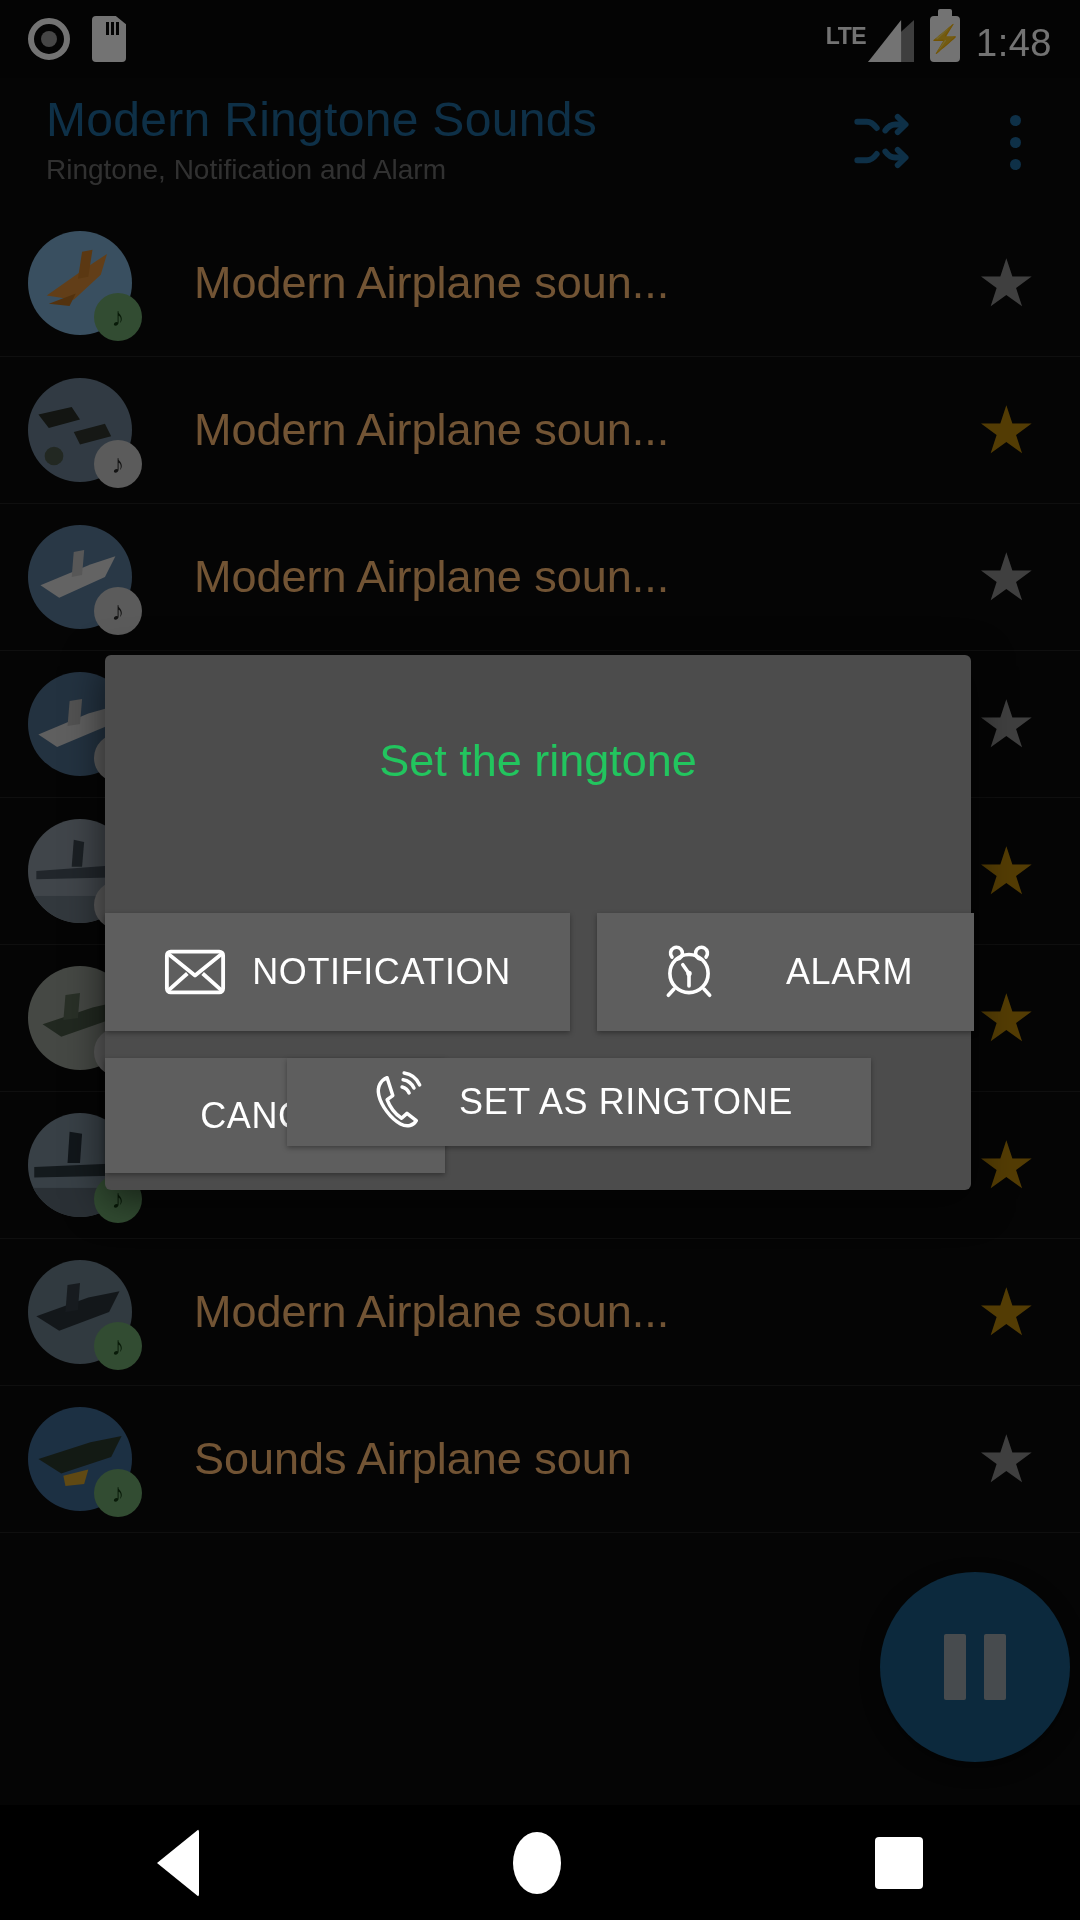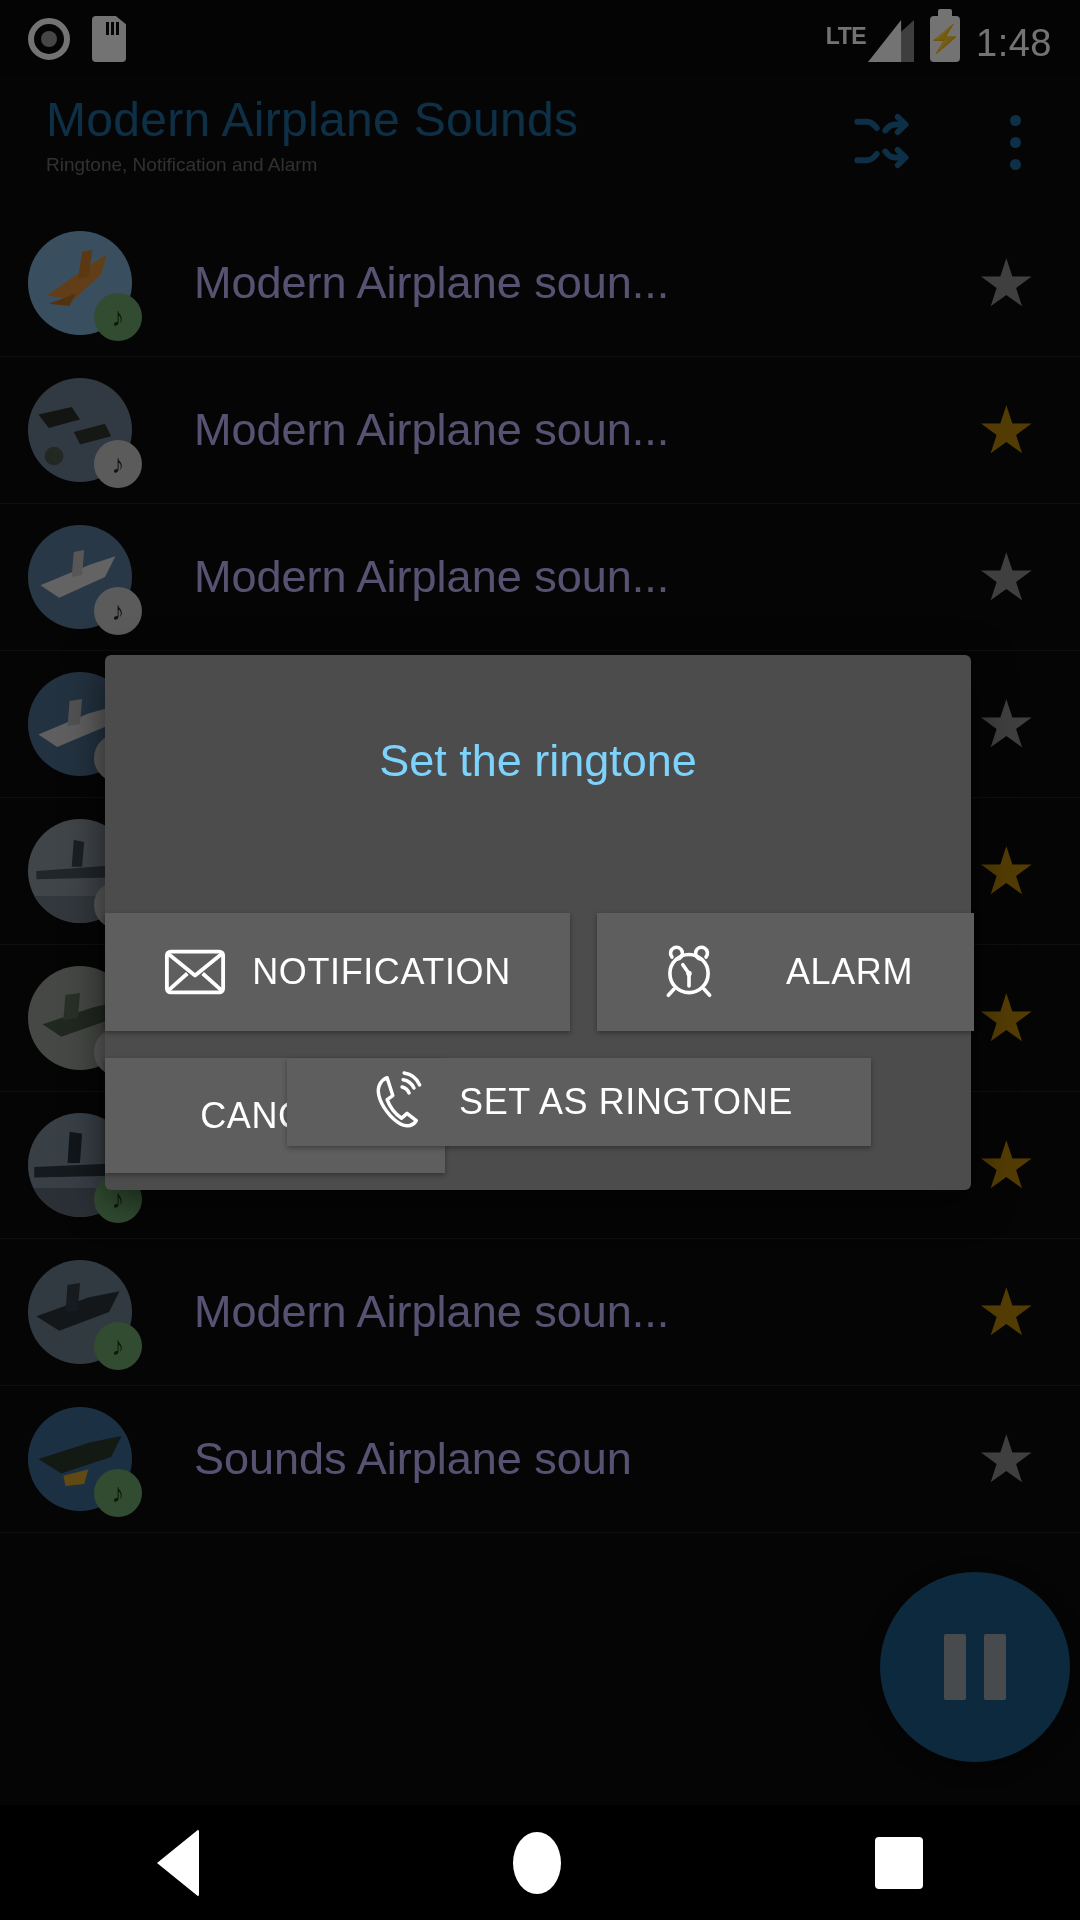--- a/index.html
+++ b/index.html
@@ -30,55 +30,55 @@
   .ic-batt{width:30px;height:46px;border:4px solid #fff;border-radius:4px;position:relative;background:#fff;}
   .ic-batt::before{content:"";position:absolute;top:-11px;left:50%;transform:translateX(-50%);
         width:14px;height:7px;background:#fff;border-radius:2px 2px 0 0;}
   .ic-batt .bolt{position:absolute;inset:0;display:flex;align-items:center;justify-content:center;
         color:#0a0a0a;font-size:27px;line-height:1;font-weight:bold;}
   .sb-time{color:#fff;font-size:38px;line-height:1;margin-left:0;letter-spacing:0.5px;}
 
   
   .appbar{ position:absolute; left:0; top:78px; width:1080px; height:132px; background:#0c0c0c; }
   .app-title{ position:absolute; left:46px; top:14px; font-size:48px; color:#1f6a9e; letter-spacing:0.3px; }
-  .app-sub{ position:absolute; left:46px; top:76px; font-size:19px; color:#6d6d6d; }
+  .app-sub{ position:absolute; left:46px; top:76px; font-size:28px; color:#6d6d6d; }
   .shuffle{ position:absolute; left:845px; top:30px; width:74px; height:66px; }
   .overflow{ position:absolute; left:990px; top:24px; width:50px; height:80px;
              display:flex; flex-direction:column; align-items:center; justify-content:center; gap:11px; }
   .overflow i{ width:11px; height:11px; border-radius:50%; background:#1f6a9e; display:block; }
 
   
   .list{ position:absolute; left:0; top:210px; width:1080px; height:1595px; background:#0c0c0c; }
   .row{ position:relative; width:1080px; height:147px; border-bottom:1px solid #232323;
         display:flex; align-items:center; }
   .thumb{ position:relative; margin-left:28px; width:104px; height:104px; border-radius:50%;
           overflow:visible; flex:0 0 auto; }
   .thumb .pic{ position:absolute; inset:0; border-radius:50%; overflow:hidden; }
   .thumb .pic svg{ display:block; width:104px; height:104px; }
   .badge{ position:absolute; right:-10px; bottom:-6px; width:48px; height:48px; border-radius:50%;
           display:flex; align-items:center; justify-content:center; font-size:26px; line-height:1; }
   .badge.green{ background:#6fa86f; color:#123a12; }
   .badge.grey{ background:#c9c9c9; color:#2a2a2a; }
-  .row-title{ margin-left:62px; font-size:45px; color:#c4b5fd; white-space:nowrap; }
+  .row-title{ margin-left:62px; font-size:45px; color:#fdba74; white-space:nowrap; }
   .star{ position:absolute; right:44px; top:50%; transform:translateY(-50%); font-size:66px; line-height:1; }
   .star.on{ color:#b8860b; }
   .star.off{ color:#8c8c8c; }
 
   
   .fab{ position:absolute; left:880px; top:1572px; width:190px; height:190px; border-radius:50%;
         background:#1b5c87; display:flex; align-items:center; justify-content:center; gap:18px;
         box-shadow:0 6px 18px rgba(0,0,0,.55); }
   .fab span{ width:22px; height:66px; background:#9ea7ad; border-radius:2px; display:block; }
 
   
   .scrim{ position:absolute; left:0; top:0; width:1080px; height:1805px; background:rgba(0,0,0,.55); }
   .dialog{ position:absolute; left:105px; top:655px; width:866px; height:535px;
            background:#4c4c4c; border-radius:6px; box-shadow:0 10px 40px rgba(0,0,0,.6); }
   .dlg-title{ position:absolute; left:0; top:80px; width:100%; text-align:center;
-              font-size:45px; color:#7dd3fc; }
+              font-size:45px; color:#22c55e; }
   .btn{ position:absolute; background:#5e5e5e; border-radius:0; display:flex; align-items:center;
         justify-content:center; color:#fff; font-size:36px; letter-spacing:0.6px;
         box-shadow:0 2px 5px rgba(0,0,0,.35); }
   .btn .gl{ display:flex; align-items:center; justify-content:center; margin-right:26px; }
   .btn-notification{ left:0px; top:258px; width:465px; height:118px; margin-left:0; }
   .btn-alarm{ left:492px; top:258px; width:377px; height:118px; }
   .btn-cancel{ left:0px; top:403px; width:340px; height:115px; }
   .btn-ringtone{ left:188px; top:403px; width:584px; height:115px; }
   
 
@@ -109,21 +109,21 @@
         </span>
       </span>
       <span class="ic-batt">
         <span class="bolt">⚡</span>
       </span>
       <span class="sb-time">1:48</span>
     </div>
   </div>
 
   <div class="appbar">
-    <div class="app-title">Modern Airplane Sounds</div>
+    <div class="app-title">Modern Ringtone Sounds</div>
     <div class="app-sub">Ringtone, Notification and Alarm</div>
 
     <div class="shuffle">
       <svg viewBox="0 0 24 24" width="74" height="66" fill="none" stroke="#1f6a9e" stroke-width="2.1" stroke-linecap="round" stroke-linejoin="round">
         <path d="M3 5h3.5c1.6 0 2.6 1 3.6 2.3"></path>
         <path d="M3 19h3.5c1.6 0 2.6-1 3.6-2.3"></path>
         <path d="M13.2 8.2c1-1.4 2-2.2 3.6-2.2H20"></path>
         <path d="M13.2 15.8c1 1.4 2 2.2 3.6 2.2H20"></path>
         <polyline points="17.7,3.2 20.6,6 17.7,8.8"></polyline>
         <polyline points="17.7,15.2 20.6,18 17.7,20.8"></polyline>

